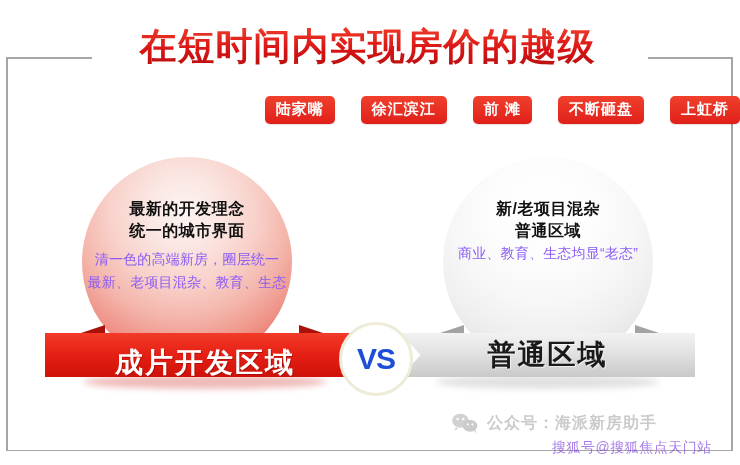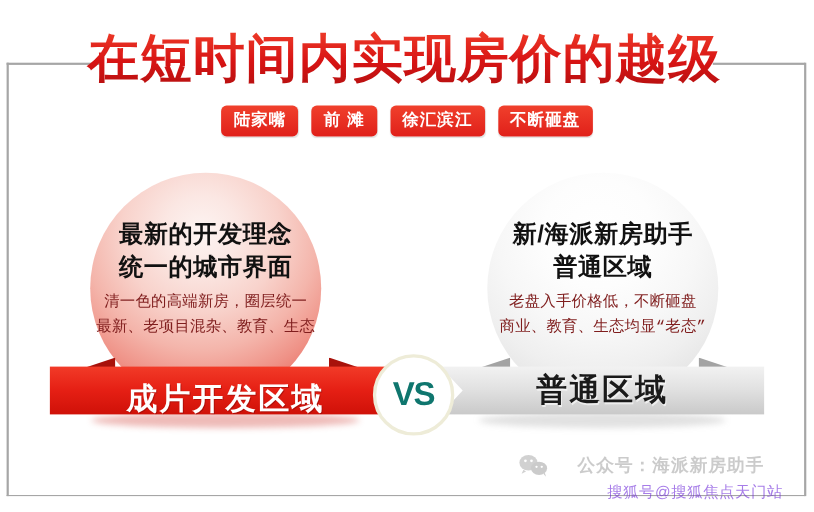--- a/index.html
+++ b/index.html
@@ -28,43 +28,43 @@
   .frame-bottom { left: 6px;  top: 449.5px; width: 726px; height: 1.5px; }
   .frame-top-l  { left: 6px;  top: 57px;  width: 86px;  height: 1.5px; }
   .frame-top-r  { left: 648px;top: 57px;  width: 84px;  height: 1.5px; }
 
   
   .title {
     position: absolute;
     left: 0; right: 5px;
     top: 26px;
     text-align: center;
-    font-size: 47px;
+    font-size: 37px;
     font-weight: bold;
     letter-spacing: 1px;
     color: #e01f1f;
     background: linear-gradient(180deg, #ef3d2a 0%, #d81414 55%, #b51010 100%);
     -webkit-background-clip: text;
     background-clip: text;
     -webkit-text-fill-color: transparent;
     text-shadow: 0 0 0 rgba(0,0,0,0);
     font-family: "Liberation Sans", "DejaVu Sans", sans-serif;
     line-height: 1.15;
     z-index: 5;
   }
 
   
   .tag-row {
     position: absolute;
     top: 96px;
     left: 0; right: 0;
     display: flex;
-    justify-content: center;
+    justify-content: flex-end;
     align-items: center;
-    gap: 12px;
+    gap: 26px;
     z-index: 5;
   }
   .tag {
     background: linear-gradient(180deg, #f0402c 0%, #e0201a 100%);
     color: #ffffff;
     font-size: 15px;
     font-weight: bold;
     padding: 4px 11px 5px 11px;
     border-radius: 5px;
     letter-spacing: 1px;
@@ -115,33 +115,32 @@
     z-index: 4;
     width: 260px;
     text-align: center;
     color: #1b1b1b;
     font-family: "Liberation Sans", "DejaVu Sans", sans-serif;
   }
   .sphere-text-left  { left: 57px;  top: 198px; }
   .sphere-text-right { left: 418px; top: 198px; }
 
   .st-head {
-    font-size: 22px;
+    font-size: 16px;
     font-weight: bold;
     line-height: 1.35;
     letter-spacing: .5px;
     color: #111111;
   }
   .st-body {
     margin-top: 8px;
     font-size: 14px;
     line-height: 1.5;
     letter-spacing: .2px;
-    color: #7f1d1d;
-    font-family: Liberation Mono, monospace;
+    color: #8b5cf6;
   }
 
   
   .ribbon {
     position: absolute;
     top: 325px;
     height: 60px;
     z-index: 3;
   }
   .ribbon-left  { left: 45px;  width: 320px; }
@@ -218,33 +217,33 @@
     border: 3px solid #eeecd8;
     box-shadow: 0 0 0 1px #ffffff inset;
     display: flex;
     align-items: center;
     justify-content: center;
     z-index: 8;
   }
   .vs-badge span {
     font-size: 30px;
     font-weight: bold;
-    color: #0f766e;
+    color: #1d4ed8;
     letter-spacing: -1px;
     font-family: "Liberation Sans", "DejaVu Sans", sans-serif;
   }
 
   
   .wm-wechat {
     position: absolute;
-    left: 470px;
+    left: 450px;
     top: 412px;
     display: flex;
     align-items: center;
-    gap: 25px;
+    gap: 7px;
     z-index: 9;
     opacity: .45;
   }
   .wm-wechat .wm-text {
     font-size: 16px;
     color: #8d8d8d;
     letter-spacing: 1px;
     font-weight: bold;
     font-family: "Liberation Sans", "DejaVu Sans", sans-serif;
   }
@@ -270,39 +269,39 @@
   <div class="frame-line frame-left"></div>
   <div class="frame-line frame-right"></div>
   <div class="frame-line frame-bottom"></div>
   <div class="frame-line frame-top-l"></div>
   <div class="frame-line frame-top-r"></div>
 
   <div class="title">在短时间内实现房价的越级</div>
 
   <div class="tag-row">
     <div class="tag">陆家嘴</div>
+    <div class="tag">徐汇滨江</div>
     <div class="tag">前 滩</div>
-    <div class="tag">徐汇滨江</div>
     <div class="tag">不断砸盘</div>
+    <div class="tag">上虹桥</div>
   </div>
 
   <div class="sphere sphere-left"></div>
   <div class="sphere sphere-right"></div>
 
   <div class="sphere-text sphere-text-left">
     <div class="st-head">最新的开发理念</div>
     <div class="st-head">统一的城市界面</div>
     <div class="st-body">清一色的高端新房，圈层统一</div>
     <div class="st-body" style="margin-top:2px">最新、老项目混杂、教育、生态</div>
   </div>
 
   <div class="sphere-text sphere-text-right">
-    <div class="st-head">新/海派新房助手</div>
+    <div class="st-head">新/老项目混杂</div>
     <div class="st-head">普通区域</div>
-    <div class="st-body">老盘入手价格低，不断砸盘</div>
     <div class="st-body" style="margin-top:2px">商业、教育、生态均显“老态”</div>
   </div>
 
   <div class="ribbon ribbon-left">
     <div class="ribbon-shadow"></div>
     <div class="tail tail-a"></div>
     <div class="tail tail-b"></div>
     <div class="ribbon-body">
       <span class="ribbon-label">成片开发区域</span>
     </div>

